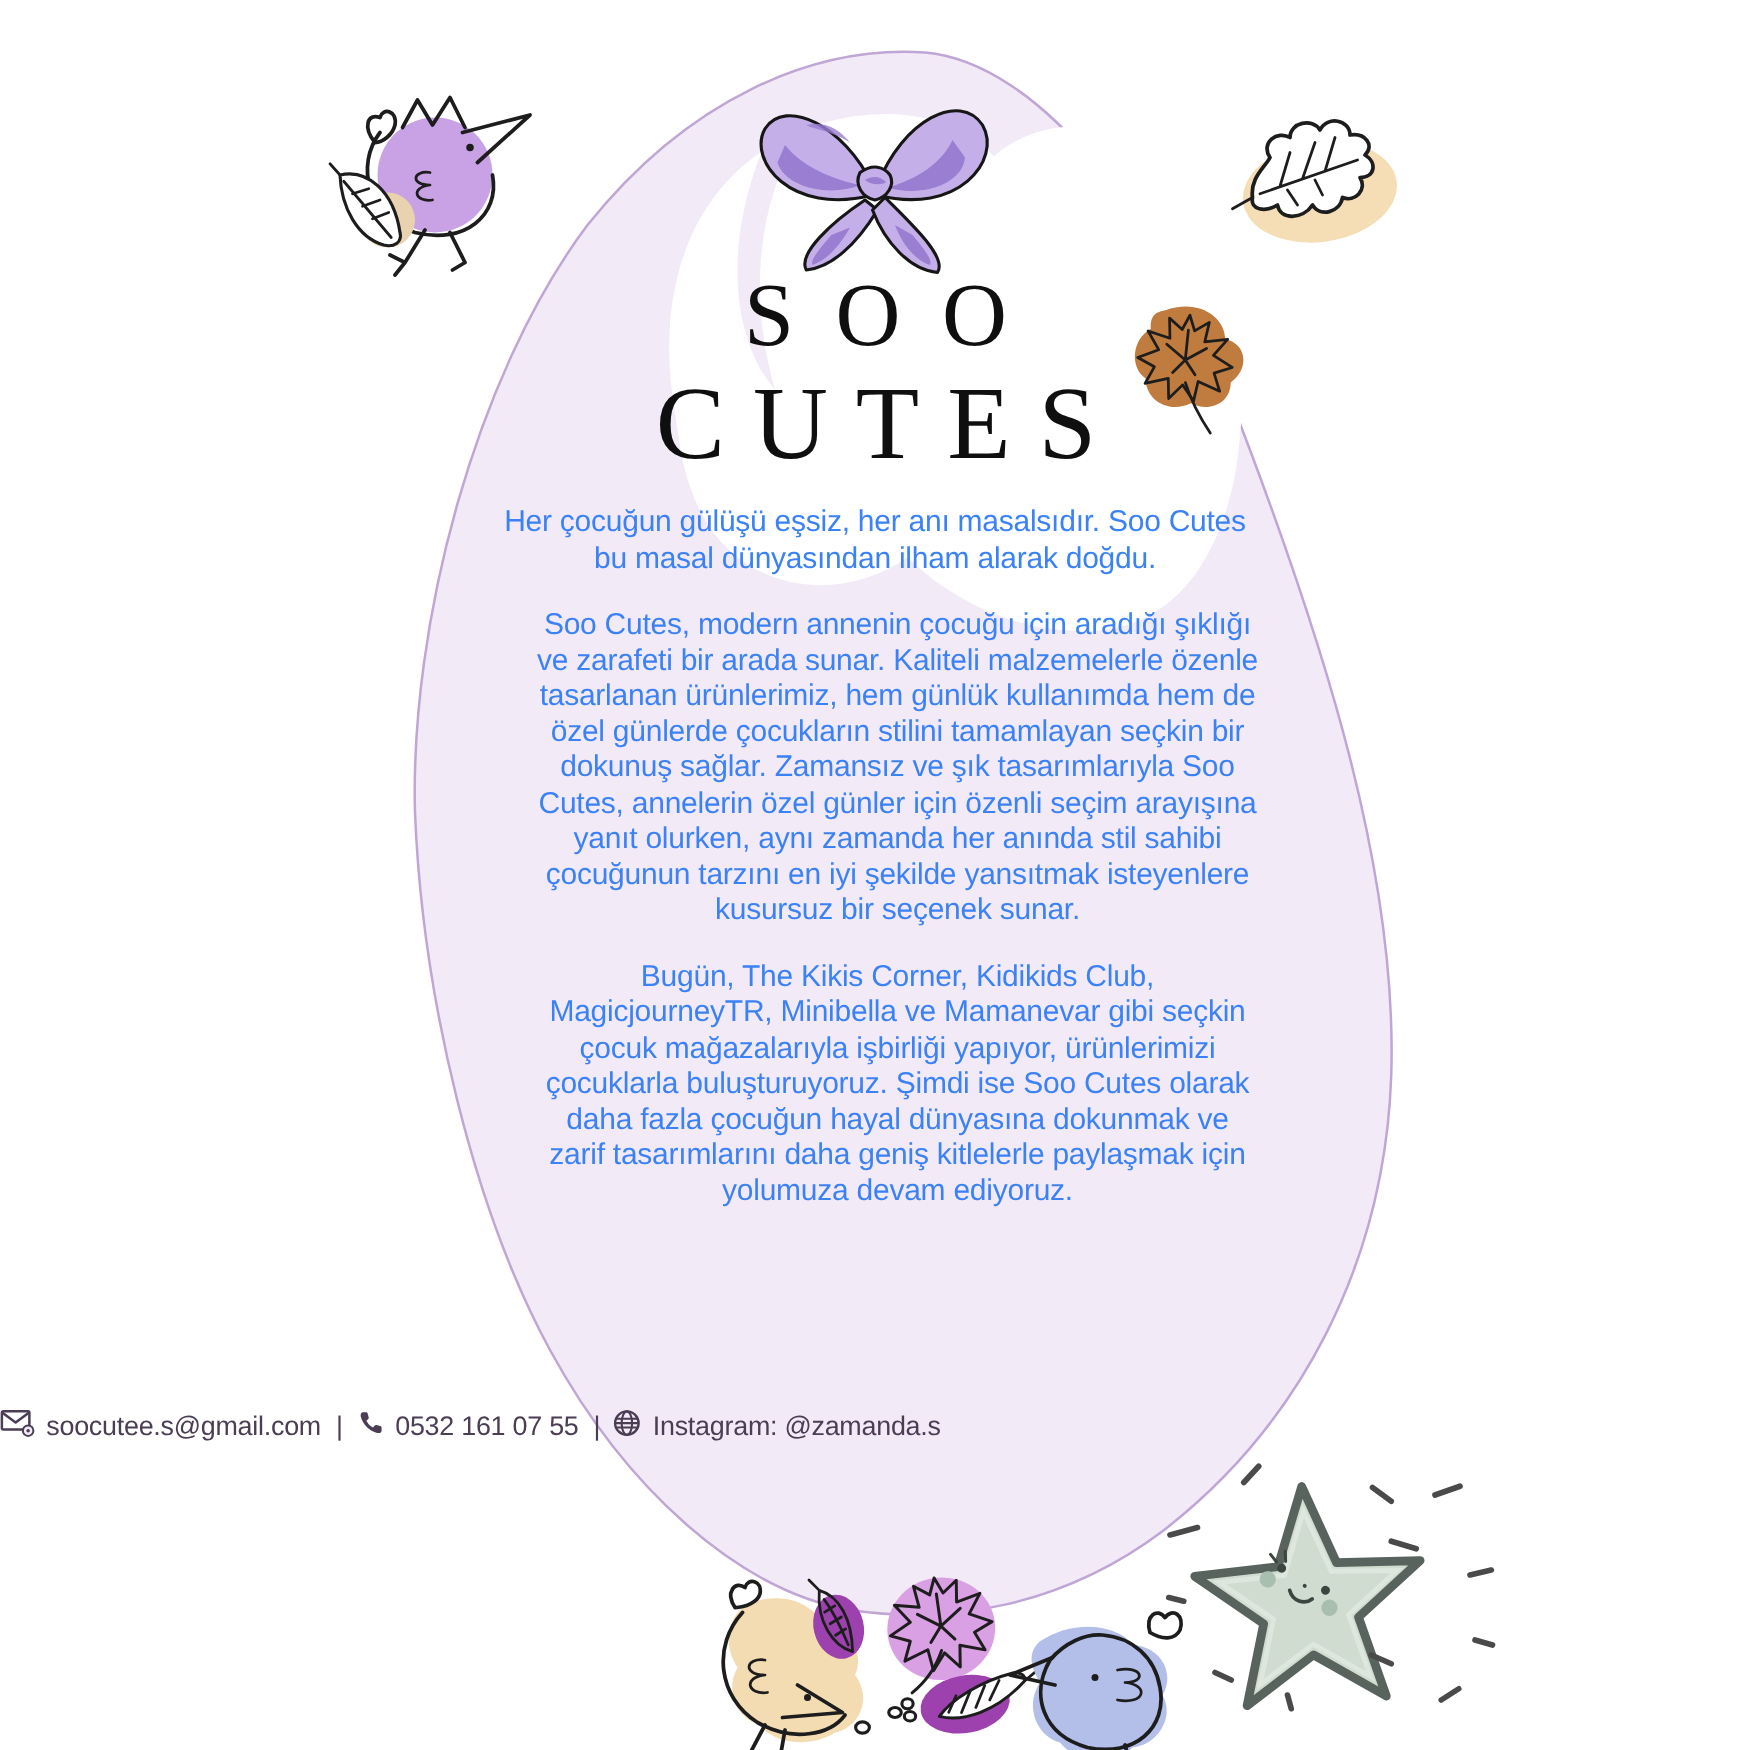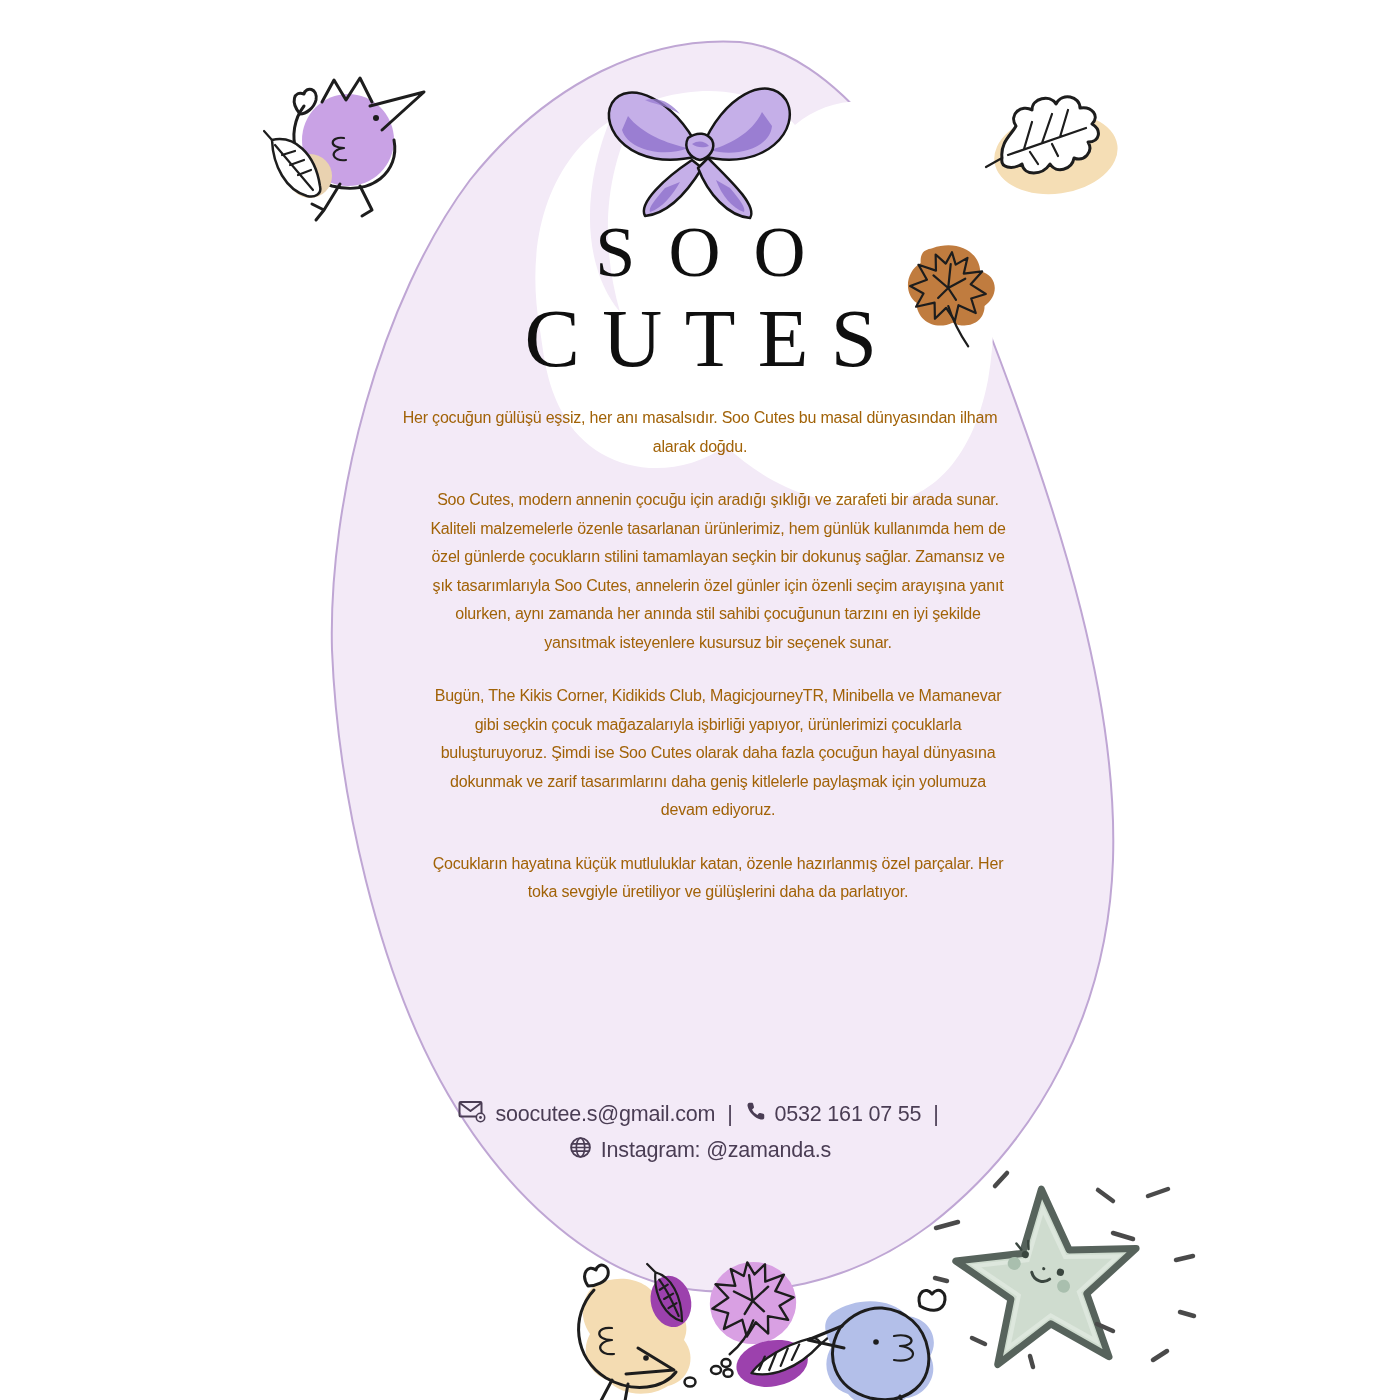--- a/index.html
+++ b/index.html
@@ -13,28 +13,28 @@
 
   .title{
     position:absolute;top:210px;left:0;width:100%;text-align:center;
     color:#0f0f0f;font-family:"Liberation Serif","DejaVu Serif",serif;
   }
   .title .line1{font-size:72px;line-height:84px;letter-spacing:0.46em;transform:translateX(17px);}
   .title .line2{font-size:83px;line-height:88px;letter-spacing:0.27em;transform:translateX(12px);}
 
   .about{
     position:absolute;top:404px;left:393px;width:614px;text-align:center;
-    color:#a16207;font-size:16px;line-height:28.5px;letter-spacing:-0.2px;
+    color:#3b82f6;font-size:24px;line-height:28.5px;letter-spacing:-0.2px;
   }
   .about p{margin:0;}
   .about p.gap-before{margin-top:25px;margin-left:36px;}
 
   .contact{
-    position:absolute;top:1100px;left:0;width:100%;
-    display:flex;flex-direction:column;align-items:center;gap:7px;
+    position:absolute;top:1127px;left:0;width:100%;
+    display:flex;flex-direction:row;align-items:center;gap:7px;
     color:#4a3d54;font-size:21.5px;letter-spacing:-0.2px;
   }
   .contact .row{display:flex;align-items:center;gap:9px;}
   .contact .sep{margin:0 3px;}
   .cicon{display:inline-block;color:#4a3d54;}
 </style>
 </head>
 <body>
 
 <div class="canvas">
@@ -180,21 +180,20 @@
 
   <div class="title">
     <div class="line1">SOO</div>
     <div class="line2">CUTES</div>
   </div>
 
   <div class="about">
     <p>Her çocuğun gülüşü eşsiz, her anı masalsıdır. Soo Cutes bu masal dünyasından ilham alarak doğdu.</p>
     <p class="gap-before">Soo Cutes, modern annenin çocuğu için aradığı şıklığı ve zarafeti bir arada sunar. Kaliteli malzemelerle özenle tasarlanan ürünlerimiz, hem günlük kullanımda hem de özel günlerde çocukların stilini tamamlayan seçkin bir dokunuş sağlar. Zamansız ve şık tasarımlarıyla Soo Cutes, annelerin özel günler için özenli seçim arayışına yanıt olurken, aynı zamanda her anında stil sahibi çocuğunun tarzını en iyi şekilde yansıtmak isteyenlere kusursuz bir seçenek sunar.</p>
     <p class="gap-before">Bugün, The Kikis Corner, Kidikids Club, MagicjourneyTR, Minibella ve Mamanevar gibi seçkin çocuk mağazalarıyla işbirliği yapıyor, ürünlerimizi çocuklarla buluşturuyoruz. Şimdi ise Soo Cutes olarak daha fazla çocuğun hayal dünyasına dokunmak ve zarif tasarımlarını daha geniş kitlelerle paylaşmak için yolumuza devam ediyoruz.</p>
-    <p class="gap-before">Çocukların hayatına küçük mutluluklar katan, özenle hazırlanmış özel parçalar. Her toka sevgiyle üretiliyor ve gülüşlerini daha da parlatıyor.</p>
   </div>
 
   <div class="contact">
     <div class="row">
       <span class="cicon">
         <svg width="28" height="23" viewBox="0 0 28 23">
           <rect x="1.5" y="2" width="22" height="14.5" rx="1.2" fill="none" stroke="currentColor" stroke-width="2"></rect>
           <path d="M 2.5 3.5 L 12.5 11 L 22.5 3.5" fill="none" stroke="currentColor" stroke-width="2" stroke-linecap="round" stroke-linejoin="round"></path>
           <circle cx="22.5" cy="17.5" r="4.2" fill="#f3eaf7" stroke="currentColor" stroke-width="1.6"></circle>
           <circle cx="22.5" cy="17.5" r="1.4" fill="currentColor"></circle>

